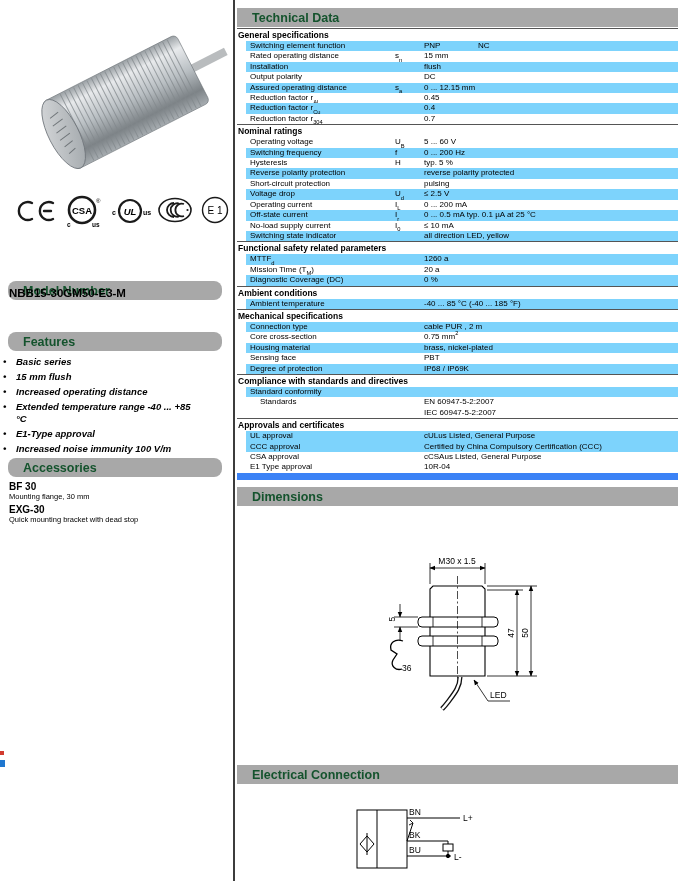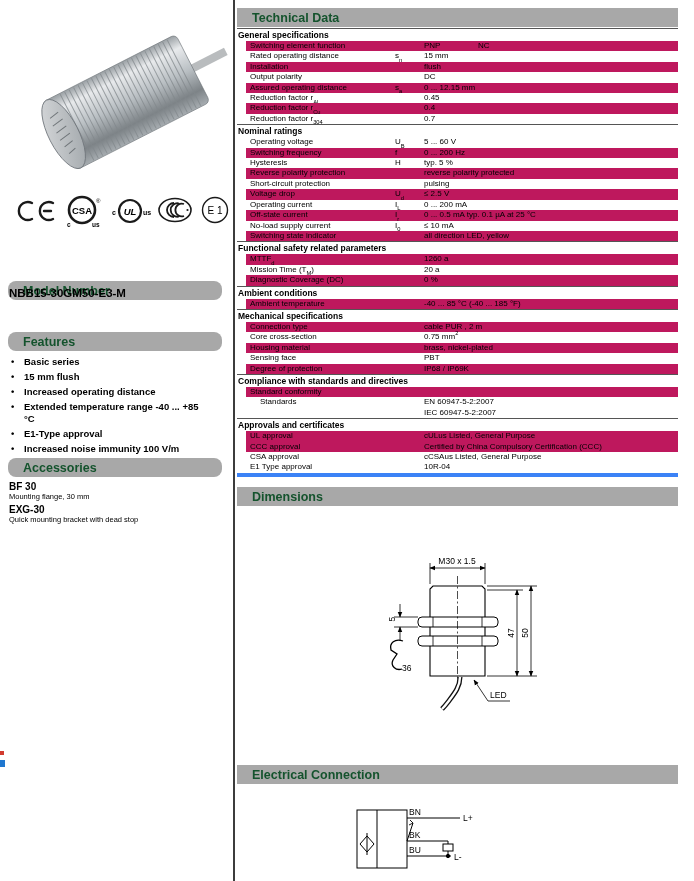--- a/index.html
+++ b/index.html
@@ -11,36 +11,36 @@
   .edge-blue{top:760px;width:5px;height:7px;background:#1f77d0;}
 
   
   .bar{background:#a8a8a8;color:#14532d;font-weight:bold;box-sizing:border-box;
        padding:3px 0 0 15px;position:absolute;height:19px;font-size:12.5px;}
   .bar.left{left:8px;width:214px;border-radius:8px;}
   .bar.right{left:237px;width:441px;}
 
   
   .model-number{position:absolute;left:9px;top:287px;font-size:11.5px;font-weight:bold;}
-  .features-list{position:absolute;left:8px;top:356px;width:200px;margin:0;padding:0;list-style:none;}
+  .features-list{position:absolute;left:0;top:356px;width:200px;margin:0;padding:0;list-style:none;font-style:italic;}
   .features-list li{position:relative;padding-left:16px;font-size:9.5px;font-weight:bold;
                     line-height:12px;margin-bottom:3px;width:178px;}
   .features-list li::before{content:"\2022";position:absolute;left:3px;top:0;}
   .accessories{position:absolute;left:9px;top:481px;width:210px;}
   .acc-name{font-size:10px;font-weight:bold;line-height:11px;}
   .acc-desc{font-size:7.5px;line-height:9px;margin-bottom:3px;}
 
   
   .tech-table{position:absolute;left:237px;top:28px;width:441px;font-size:8px;
-              border-bottom:4px solid #3b82f6;}
+              border-bottom:7px solid #3b82f6;}
   .sec-header{font-size:8.5px;font-weight:bold;border-top:1px solid #555;
               padding:2px 0 1px 1px;line-height:9px;background:#fff;}
   .spec-row{position:relative;margin-left:9px;width:432px;min-height:10.4px;
             line-height:10.4px;background:#fff;}
-  .spec-row.shaded{background:#be185d;}
+  .spec-row.shaded{background:#7dd3fc;}
   .spec-row .lbl{display:inline-block;padding-left:4px;}
   .spec-row .lbl.indent{padding-left:14px;}
   .spec-row .sym{position:absolute;left:149px;top:0;}
   .spec-row .val{position:absolute;left:178px;top:0;white-space:nowrap;}
   .spec-row .val2{position:absolute;left:232px;top:0;}
   sub{font-size:0.72em;position:relative;bottom:-1px;line-height:0;}
   sup{font-size:0.7em;line-height:0;}
 
   svg text{font-family:"Liberation Sans",sans-serif;}
   .photo-svg{position:absolute;left:22px;top:10px;}

